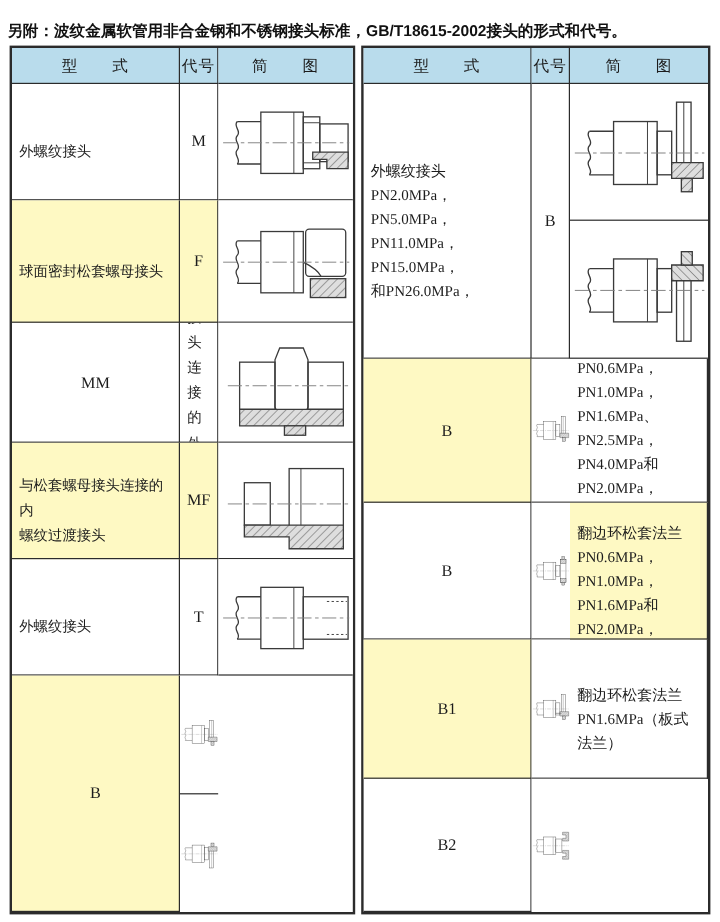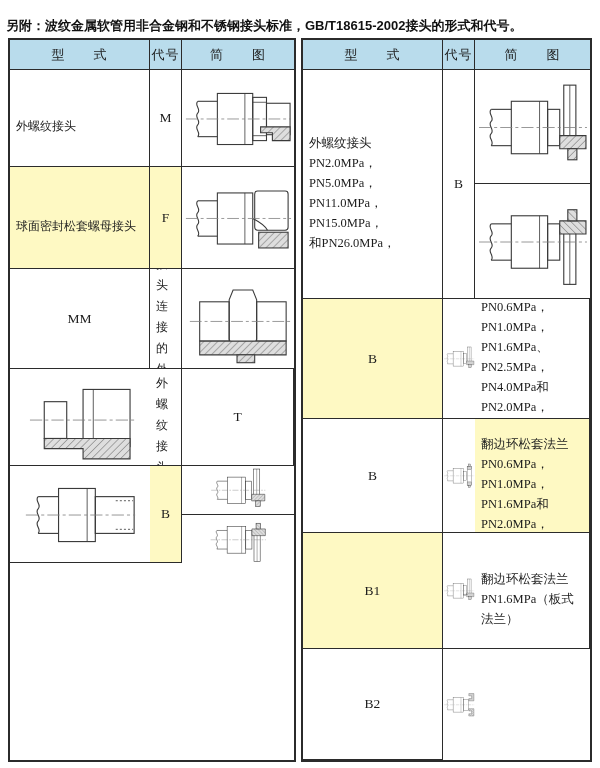--- a/index.html
+++ b/index.html
@@ -117,20 +117,23 @@
     <svg class="dg" viewBox="0 0 114 94" preserveAspectRatio="xMidYMid meet">
       <rect x="18" y="30" width="30" height="40"></rect>
       <polygon points="52,18 72,18 76,28 76,68 72,78 52,78 48,68 48,28"></polygon>
       <rect x="76" y="30" width="30" height="40"></rect>
       <polygon points="18,70 106,70 106,84 18,84" fill="url(#hatch)"></polygon>
       <rect x="56" y="84" width="18" height="8" fill="url(#hatch)"></rect>
       <line x1="8" y1="50" x2="110" y2="50" stroke="#808080" stroke-width="0.8" stroke-dasharray="12 3 3 3"></line>
     </svg>
   </div>
 
+  <div class="cell type hl">与松套螺母接头连接的内
+螺纹过渡接头</div>
+  <div class="cell code hl">MF</div>
   <div class="cell diag br0">
     <svg class="dg" viewBox="0 0 114 94" preserveAspectRatio="xMidYMid meet">
       <rect x="22" y="32" width="22" height="36"></rect>
       <rect x="60" y="20" width="46" height="56"></rect>
       <line x1="70" y1="20" x2="70" y2="76" stroke-width="0.8"></line>
       <polygon points="22,68 106,68 106,88 60,88 60,78 22,78" fill="url(#hatch)"></polygon>
       <line x1="8" y1="50" x2="110" y2="50" stroke="#808080" stroke-width="0.8" stroke-dasharray="12 3 3 3"></line>
     </svg>
   </div>
 

